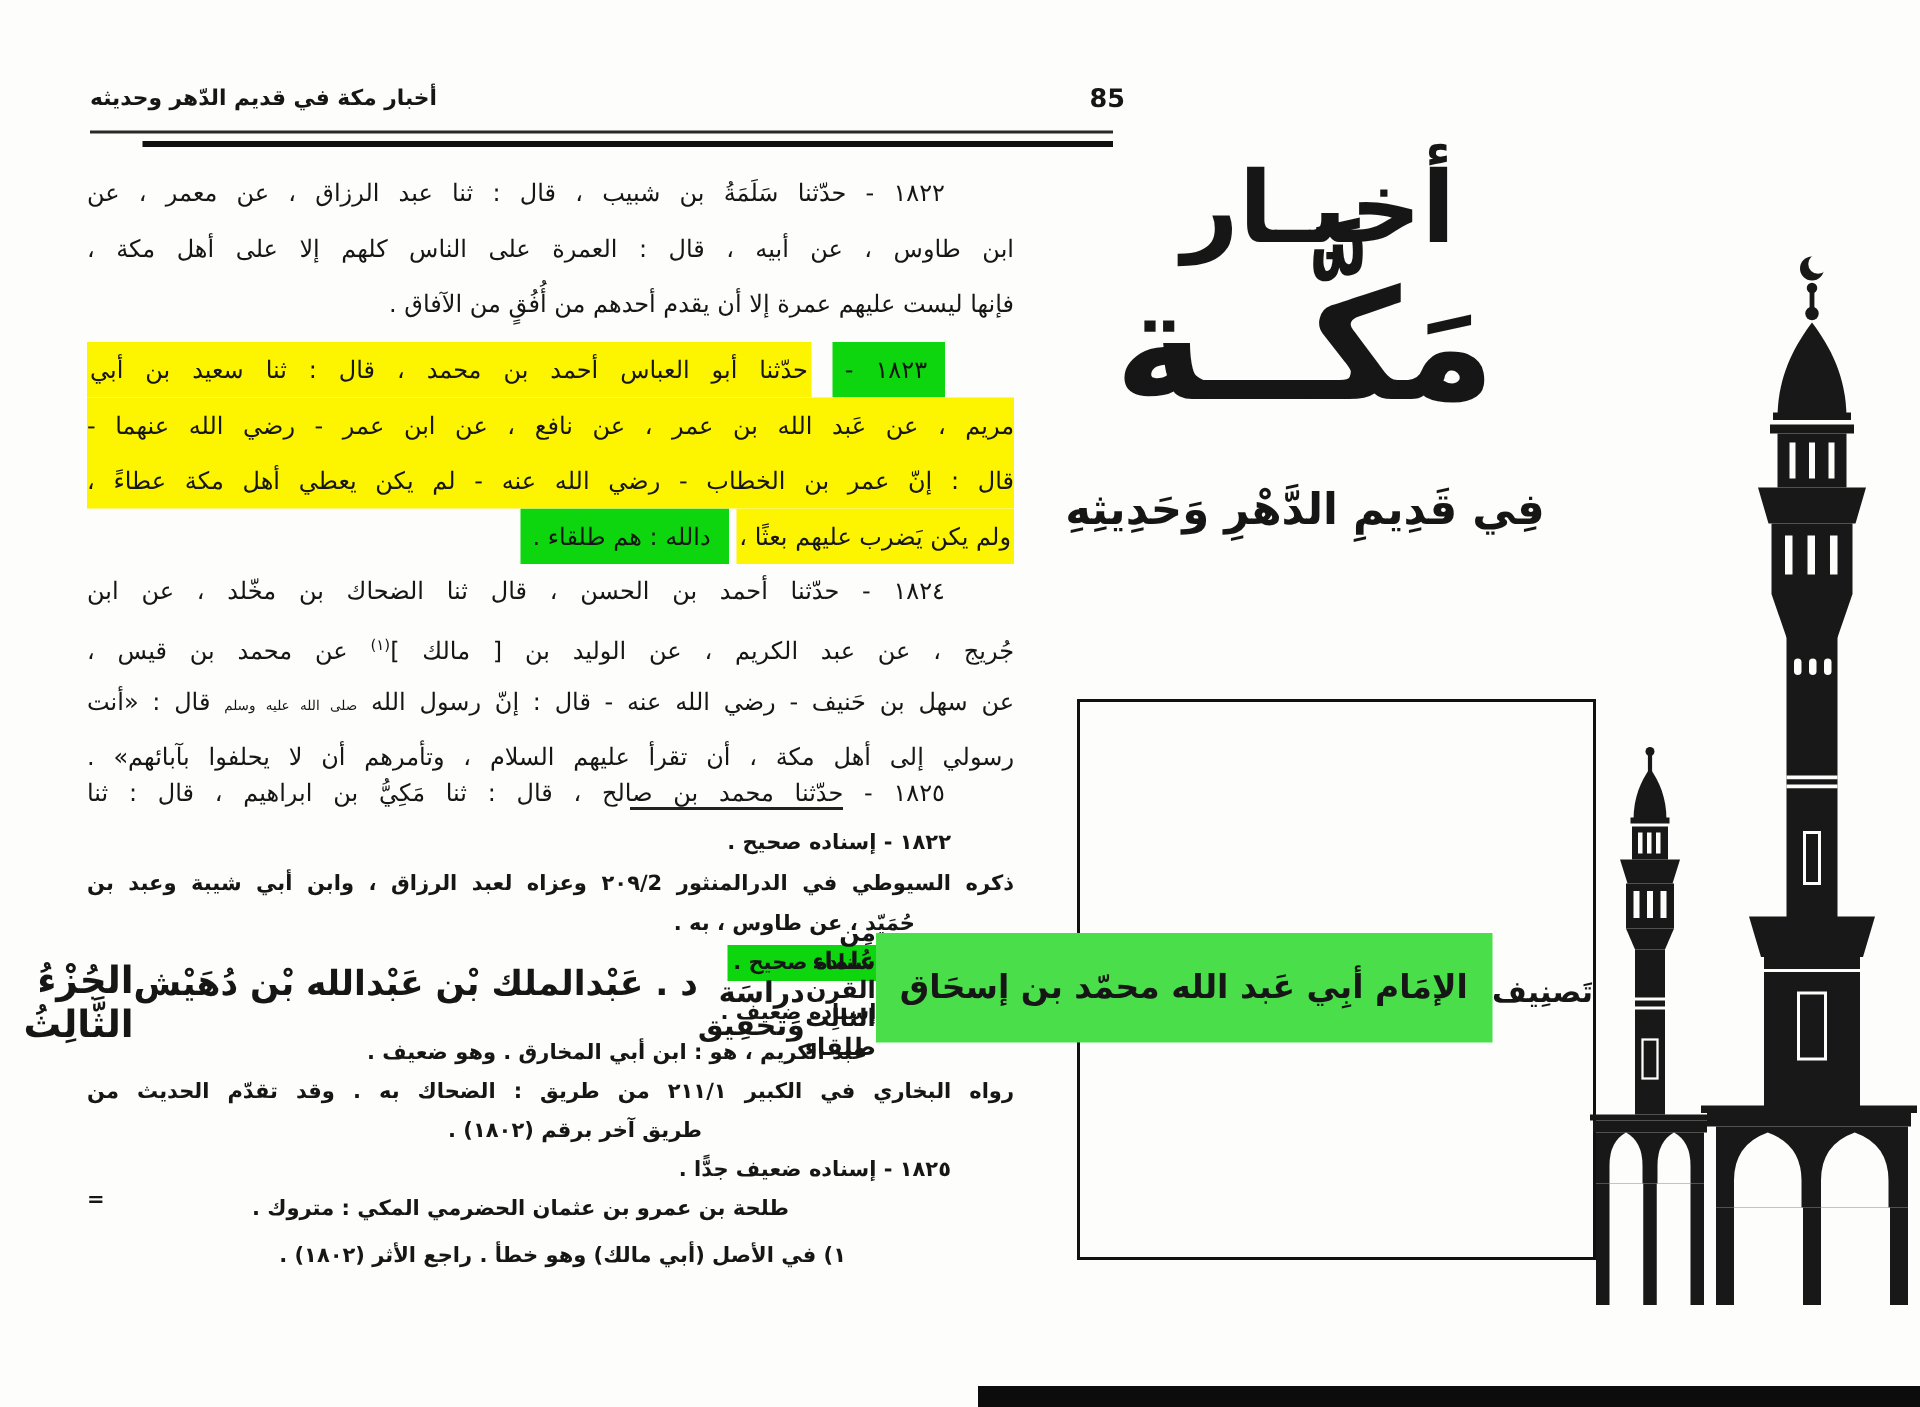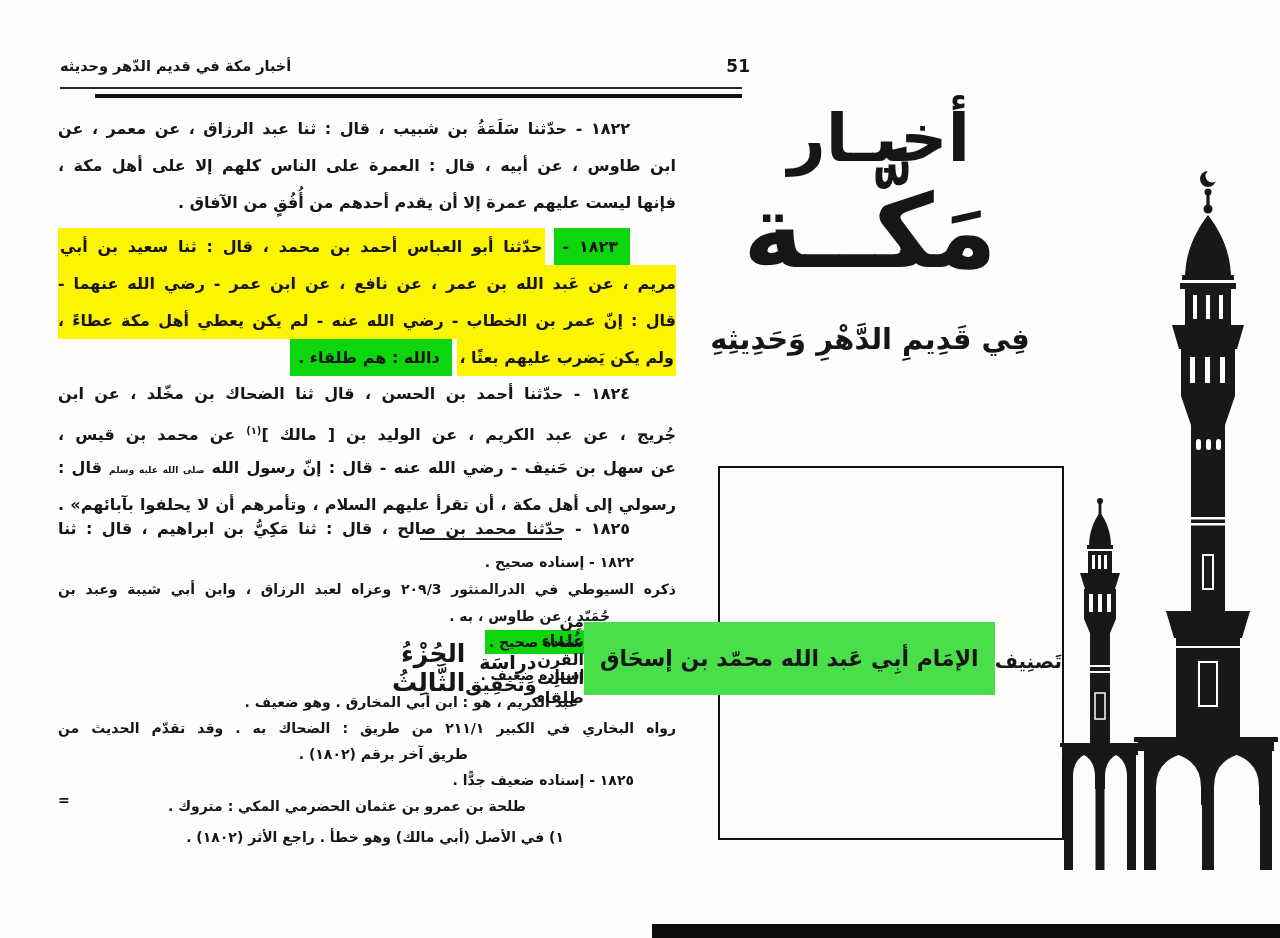--- a/index.html
+++ b/index.html
@@ -7,21 +7,21 @@
   }
   html,body{margin:0;padding:0;}
   body{width:1280px;height:938px;position:relative;background:var(--paper);
        font-family:"DejaVu Sans","Liberation Sans",sans-serif;color:var(--ink);overflow:hidden;}
   .abs{position:absolute;}
   
   .hdr-title{left:60px;top:58px;width:260px;font-size:14.5px;font-weight:bold;direction:rtl;text-align:left;}
   .hdr-num{left:700px;top:56px;width:50px;font-size:17px;font-weight:bold;text-align:right;}
   .rule-a{left:60px;top:87px;width:682px;height:2px;background:#2a2a2a;}
   .rule-b{left:95px;top:94px;width:647px;height:3.5px;background:#111;}
-  .ml{left:58px;width:618px;height:37px;line-height:37px;font-size:16px;font-weight:bold;
+  .ml{left:58px;width:618px;height:37px;line-height:37px;font-size:16px;font-weight:normal;
       direction:rtl;text-align:right;overflow:hidden;}
   .j{text-align:justify;text-align-last:justify;}
   .ind{text-indent:46px;}
   .ybar{background:var(--yellow);}
   .yspan{background:var(--yellow);padding:9px 2px 9px 2px;}
   .gspan{background:var(--green);padding:9px 12px 9px 8px;}
   .sup{font-size:10px;vertical-align:super;}
   .saw{font-size:9px;}
   .sep{left:420px;top:538px;width:142px;height:2px;background:#222;}
   .fl{left:58px;width:618px;height:27px;line-height:27px;font-size:14px;font-weight:bold;
@@ -42,21 +42,21 @@
   .study{margin-top:39px;font-size:19px;font-weight:bold;}
   .editor{margin-top:6px;font-size:23px;font-weight:bold;white-space:nowrap;}
   .volume{margin-top:30px;font-size:25px;font-weight:bold;letter-spacing:1px;}
   .minaret{left:1058px;top:165px;}
   .bottombar{left:652px;top:924px;width:628px;height:14px;background:#0c0c0c;}
 </style>
 </head>
 <body>
 
 <div class="abs hdr-title">أخبار مكة في قديم الدّهر وحديثه</div>
-<div class="abs hdr-num">51</div>
+<div class="abs hdr-num">85</div>
 <div class="abs rule-a"></div>
 <div class="abs rule-b"></div>
 
 <div class="abs ml j ind" style="top:110px">١٨٢٢ - حدّثنا سَلَمَةُ بن شبيب ، قال : ثنا عبد الرزاق ، عن معمر ، عن</div>
 <div class="abs ml j" style="top:147px">ابن طاوس ، عن أبيه ، قال : العمرة على الناس كلهم إلا على أهل مكة ،</div>
 <div class="abs ml" style="top:184px">فإنها ليست عليهم عمرة إلا أن يقدم أحدهم من أُفُقٍ من الآفاق .</div>
 
 <div class="abs ml j ind" style="top:228px"><span class="gspan">١٨٢٣ -</span> <span class="yspan">حدّثنا أبو العباس أحمد بن محمد ، قال : ثنا سعيد بن أبي</span></div>
 <div class="abs ml j ybar" style="top:265px">مريم ، عن عَبد الله بن عمر ، عن نافع ، عن ابن عمر - رضي الله عنهما -</div>
 <div class="abs ml j ybar" style="top:302px">قال : إنّ عمر بن الخطاب - رضي الله عنه - لم يكن يعطي أهل مكة عطاءً ،</div>
@@ -65,21 +65,21 @@
 <div class="abs ml j ind" style="top:375px">١٨٢٤ - حدّثنا أحمد بن الحسن ، قال ثنا الضحاك بن مخّلد ، عن ابن</div>
 <div class="abs ml j" style="top:412px"><span>جُريج ، عن عبد الكريم ، عن الوليد بن [ مالك ]</span><span class="sup">(١)</span> <span>عن محمد بن قيس ،</span></div>
 <div class="abs ml j" style="top:449px"><span>عن سهل بن حَنيف - رضي الله عنه - قال : إنّ رسول الله</span> <span class="saw">صلى الله عليه وسلم</span> <span>قال : «أنت</span></div>
 <div class="abs ml j" style="top:486px">رسولي إلى أهل مكة ، أن تقرأ عليهم السلام ، وتأمرهم أن لا يحلفوا بآبائهم» .</div>
 
 <div class="abs ml j ind" style="top:510px">١٨٢٥ - حدّثنا محمد بن صالح ، قال : ثنا مَكِيُّ بن ابراهيم ، قال : ثنا</div>
 
 <div class="abs sep"></div>
 
 <div class="abs fl" style="top:549px;padding-right:42px;width:576px">١٨٢٢ - إسناده صحيح .</div>
-<div class="abs fl fj" style="top:576px">ذكره السيوطي في الدرالمنثور ٢٠٩/3 وعزاه لعبد الرزاق ، وابن أبي شيبة وعبد بن</div>
+<div class="abs fl fj" style="top:576px">ذكره السيوطي في الدرالمنثور ٢٠٩/2 وعزاه لعبد الرزاق ، وابن أبي شيبة وعبد بن</div>
 <div class="abs fl" style="top:603px;padding-right:66px;width:552px">حُمَيّد ، عن طاوس ، به .</div>
 <div class="abs fl" style="top:629px;padding-right:34px;width:584px"><span class="fgreen">١٨٢٣ - إسناده صحيح .</span></div>
 <div class="abs fl" style="top:662px;padding-right:42px;width:576px">١٨٢٤ - إسناده ضعيف .</div>
 <div class="abs fl" style="top:689px;padding-right:98px;width:520px">عبد الكريم ، هو : ابن أبي المخارق . وهو ضعيف .</div>
 <div class="abs fl fj" style="top:715px">رواه البخاري في الكبير ٢١١/١ من طريق : الضحاك به . وقد تقدّم الحديث من</div>
 <div class="abs fl" style="top:741px;padding-right:208px;width:410px">طريق آخر برقم (١٨٠٢) .</div>
 <div class="abs fl" style="top:767px;padding-right:42px;width:576px">١٨٢٥ - إسناده ضعيف جدًّا .</div>
 <div class="abs fl" style="top:793px;padding-right:150px;width:468px">طلحة بن عمرو بن عثمان الحضرمي المكي : متروك .</div>
 <div class="abs eq">=</div>
 <div class="abs fl" style="top:824px;padding-right:112px;width:506px">١) في الأصل (أبي مالك) وهو خطأ . راجع الأثر (١٨٠٢) .</div>
@@ -88,20 +88,21 @@
 <div class="abs t-w2">مَكَّــة</div>
 <div class="abs t-sub">فِي قَدِيمِ الدَّهْرِ وَحَدِيثِهِ</div>
 
 <div class="abs tbox">
   <div class="tasnif">تَصنِيف</div>
   <div class="author">
     <div>الإمَام أبِي عَبد الله محمّد بن إسحَاق</div>
   </div>
   <div class="era">مِن عُلماء القرن الثالِث طلقاء</div>
   <div class="study">دراسَة وَتحقِيق</div>
+  <div class="editor">د . عَبْدالملك بْن عَبْدالله بْن دُهَيْش</div>
   <div class="volume">الجُزْءُ الثَّالِثُ</div>
 </div>
 
 <svg class="abs minaret" width="222" height="705" viewBox="0 0 222 705" xmlns="http://www.w3.org/2000/svg">
   <g fill="#181818">
 
     <circle cx="150" cy="14" r="8"></circle>
     <circle cx="154" cy="11" r="6.5" fill="#fdfdfb"></circle>
     <circle cx="150" cy="27" r="3.5"></circle>
     <rect x="148.4" y="27" width="3.2" height="20"></rect>

